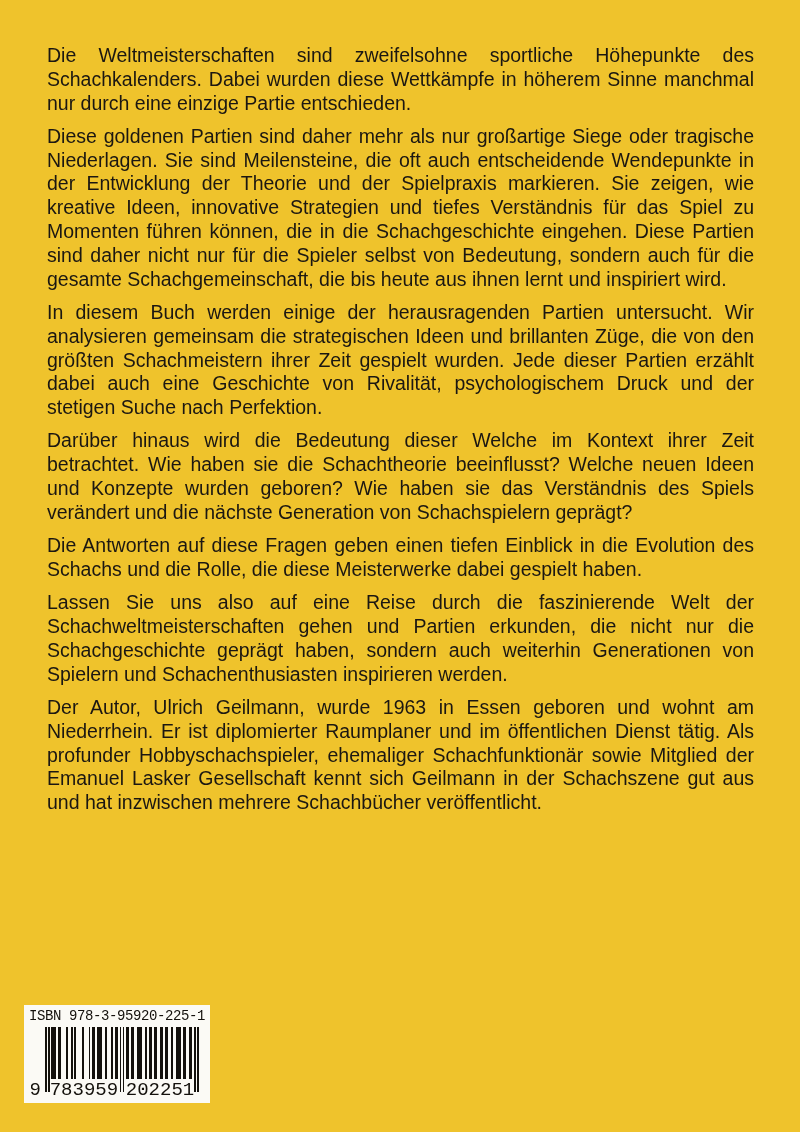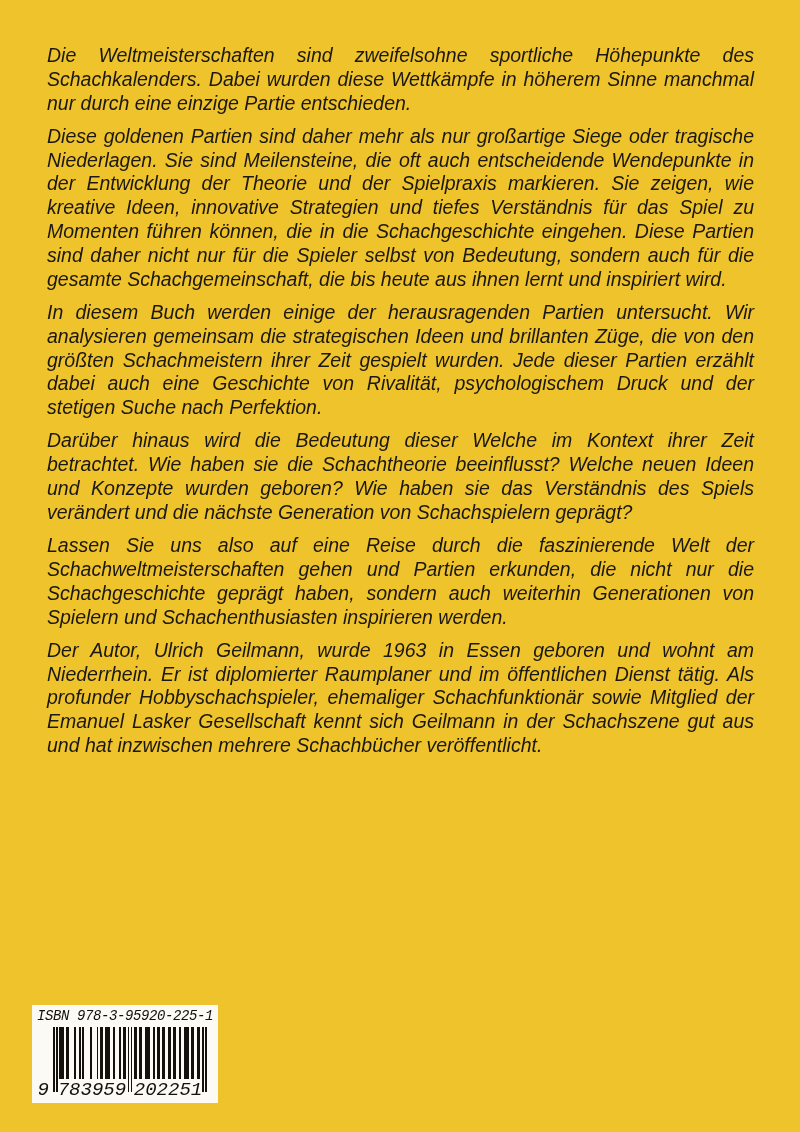--- a/index.html
+++ b/index.html
@@ -10,40 +10,39 @@
     width: 800px;
     height: 1132px;
     background: #efc32c;
     font-family: "Liberation Sans", sans-serif;
     position: relative;
     overflow: hidden;
   }
   .cover {
     position: absolute;
     inset: 0;
-    font-style: italic;
   }
   .blurb {
     position: absolute;
     left: 47px;
     top: 44px;
     width: 707px;
     color: #1b1712;
   }
   .blurb p {
     margin: 0 0 9.5px 0;
     font-size: 19.5px;
     line-height: 23.8px;
     text-align: justify;
     hyphens: manual;
     -webkit-hyphens: manual;
   }
   .isbn-box {
     position: absolute;
-    left: 32px;
+    left: 24px;
     top: 1005px;
     width: 186px;
     height: 98px;
     background: #fbfaf5;
     box-sizing: border-box;
     padding-top: 3px;
     text-align: center;
   }
   .isbn-label {
     font-family: "Liberation Mono", monospace;
@@ -67,20 +66,21 @@
 </head>
 <body>
 
 <div class="cover">
 
   <div class="blurb">
     <p>Die Weltmeisterschaften sind zweifelsohne sportliche Höhepunkte des Schachkalenders. Dabei wurden diese Wettkämpfe in höherem Sinne manchmal nur durch eine einzige Partie entschieden.</p>
     <p>Diese goldenen Partien sind daher mehr als nur großartige Siege oder tragische Niederlagen. Sie sind Meilensteine, die oft auch entscheidende Wendepunkte in der Entwicklung der Theorie und der Spielpraxis markieren. Sie zeigen, wie kreative Ideen, innovative Strategien und tiefes Verständnis für das Spiel zu Momenten führen können, die in die Schach­geschichte eingehen. Diese Partien sind daher nicht nur für die Spieler selbst von Bedeutung, sondern auch für die gesamte Schachgemeinschaft, die bis heute aus ihnen lernt und inspiriert wird.</p>
     <p>In diesem Buch werden einige der herausragenden Partien untersucht. Wir analysieren gemeinsam die strategischen Ideen und brillanten Züge, die von den größten Schachmeistern ihrer Zeit gespielt wurden. Jede dieser Partien erzählt dabei auch eine Geschichte von Rivalität, psychologischem Druck und der stetigen Suche nach Perfektion.</p>
     <p>Darüber hinaus wird die Bedeutung dieser Welche im Kontext ihrer Zeit betrachtet. Wie haben sie die Schachtheorie beeinflusst? Welche neuen Ideen und Konzepte wurden geboren? Wie haben sie das Verständnis des Spiels verändert und die nächste Generation von Schachspielern geprägt?</p>
+    <p>Die Antworten auf diese Fragen geben einen tiefen Einblick in die Evolution des Schachs und die Rolle, die diese Meisterwerke dabei gespielt haben.</p>
     <p>Lassen Sie uns also auf eine Reise durch die faszinierende Welt der Schachweltmeisterschaften gehen und Partien erkunden, die nicht nur die Schachgeschichte geprägt haben, sondern auch weiterhin Generationen von Spielern und Schachenthusiasten inspirieren werden.</p>
     <p>Der Autor, Ulrich Geilmann, wurde 1963 in Essen geboren und wohnt am Niederrhein. Er ist diplomierter Raumplaner und im öffentlichen Dienst tätig. Als profunder Hobbyschachspieler, ehemaliger Schachfunktionär sowie Mitglied der Emanuel Lasker Gesellschaft kennt sich Geilmann in der Schachszene gut aus und hat inzwischen mehrere Schachbücher ver­öffentlicht.</p>
   </div>
 
   <div class="isbn-box">
     <div class="isbn-label">ISBN 978-3-95920-225-1</div>
     <svg width="172" height="72" viewBox="0 0 172 72" shape-rendering="crispEdges" aria-hidden="true">
         <rect x="14.00" y="0" width="1.62" height="65"></rect>
         <rect x="17.24" y="0" width="1.62" height="65"></rect>
         <rect x="20.48" y="0" width="1.62" height="52"></rect>

